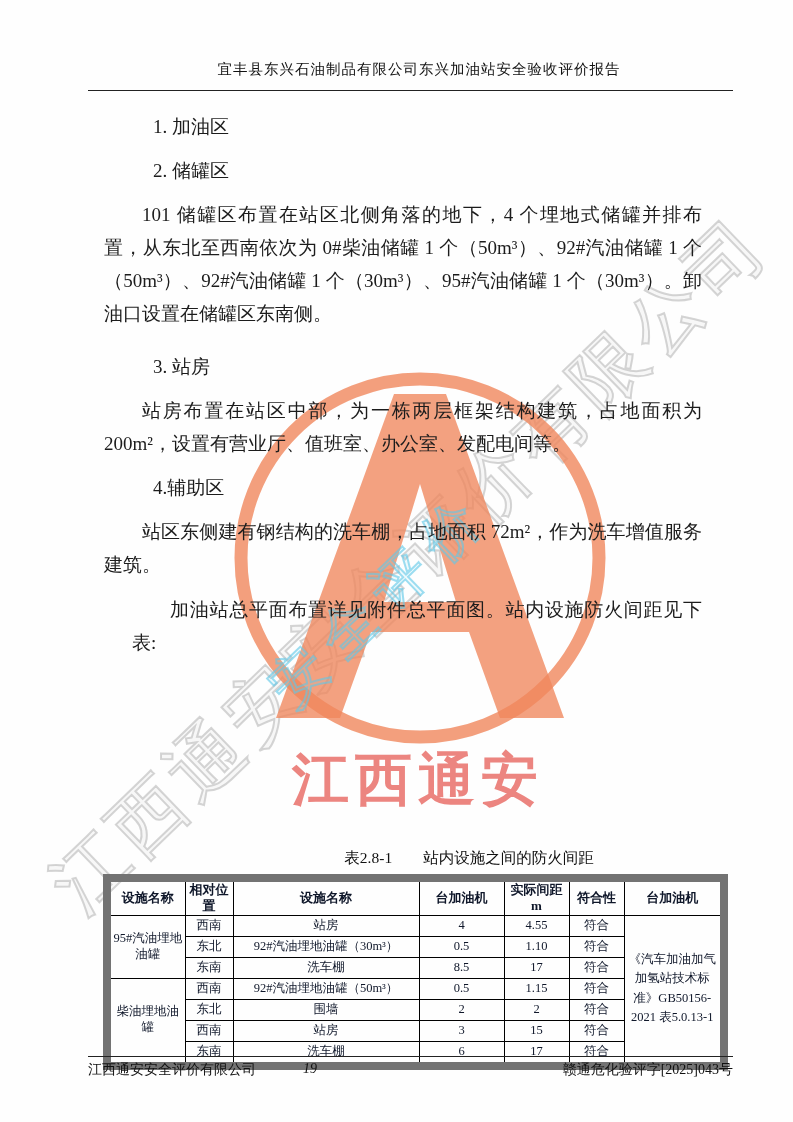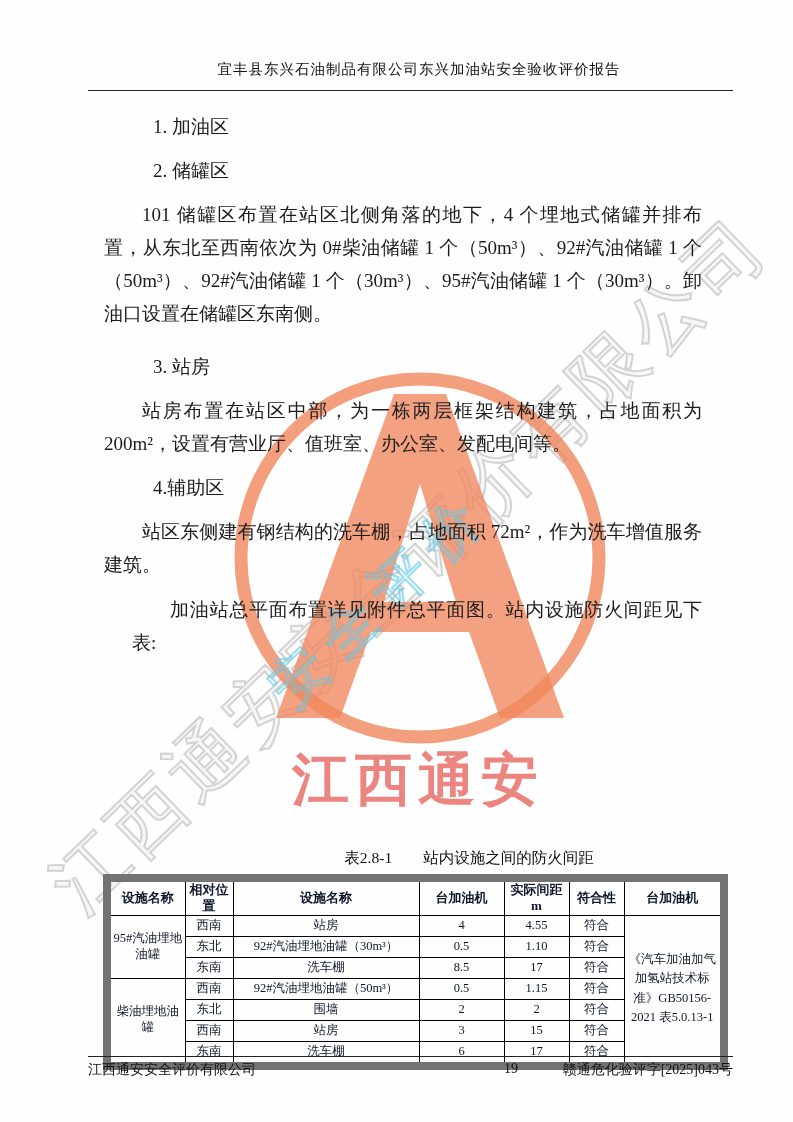--- a/index.html
+++ b/index.html
@@ -69,21 +69,21 @@
   table.fire th{height:21px;font-weight:bold;font-size:13px;border-bottom:1.5px solid #000;}
   table.fire td{height:20px;}
   td.basis{font-size:12.5px;line-height:1.55;padding:0 3px;}
   .footer-rule{position:absolute;top:1056px;left:88px;right:60px;height:0;border-top:1.4px solid #222;}
   .footer-row{
     position:absolute;top:1061px;left:88px;right:60px;
     display:flex;justify-content:space-between;align-items:flex-start;
     font-size:14px;color:#111;
   }
   .footer-row .fc{flex:1;}
-  .footer-row .fc.mid{text-align:right;}
+  .footer-row .fc.mid{text-align:left;font-style:italic;}
   .footer-row .fc.rgt{text-align:right;}
 </style>
 </head>
 <body>
 
 <div class="page">
 
   <div class="wm-layer">
     <div class="wm-gray">江西通安安全评价有限公司</div>
     <svg class="wm-logo" width="384" height="384" viewBox="0 0 384 384">

